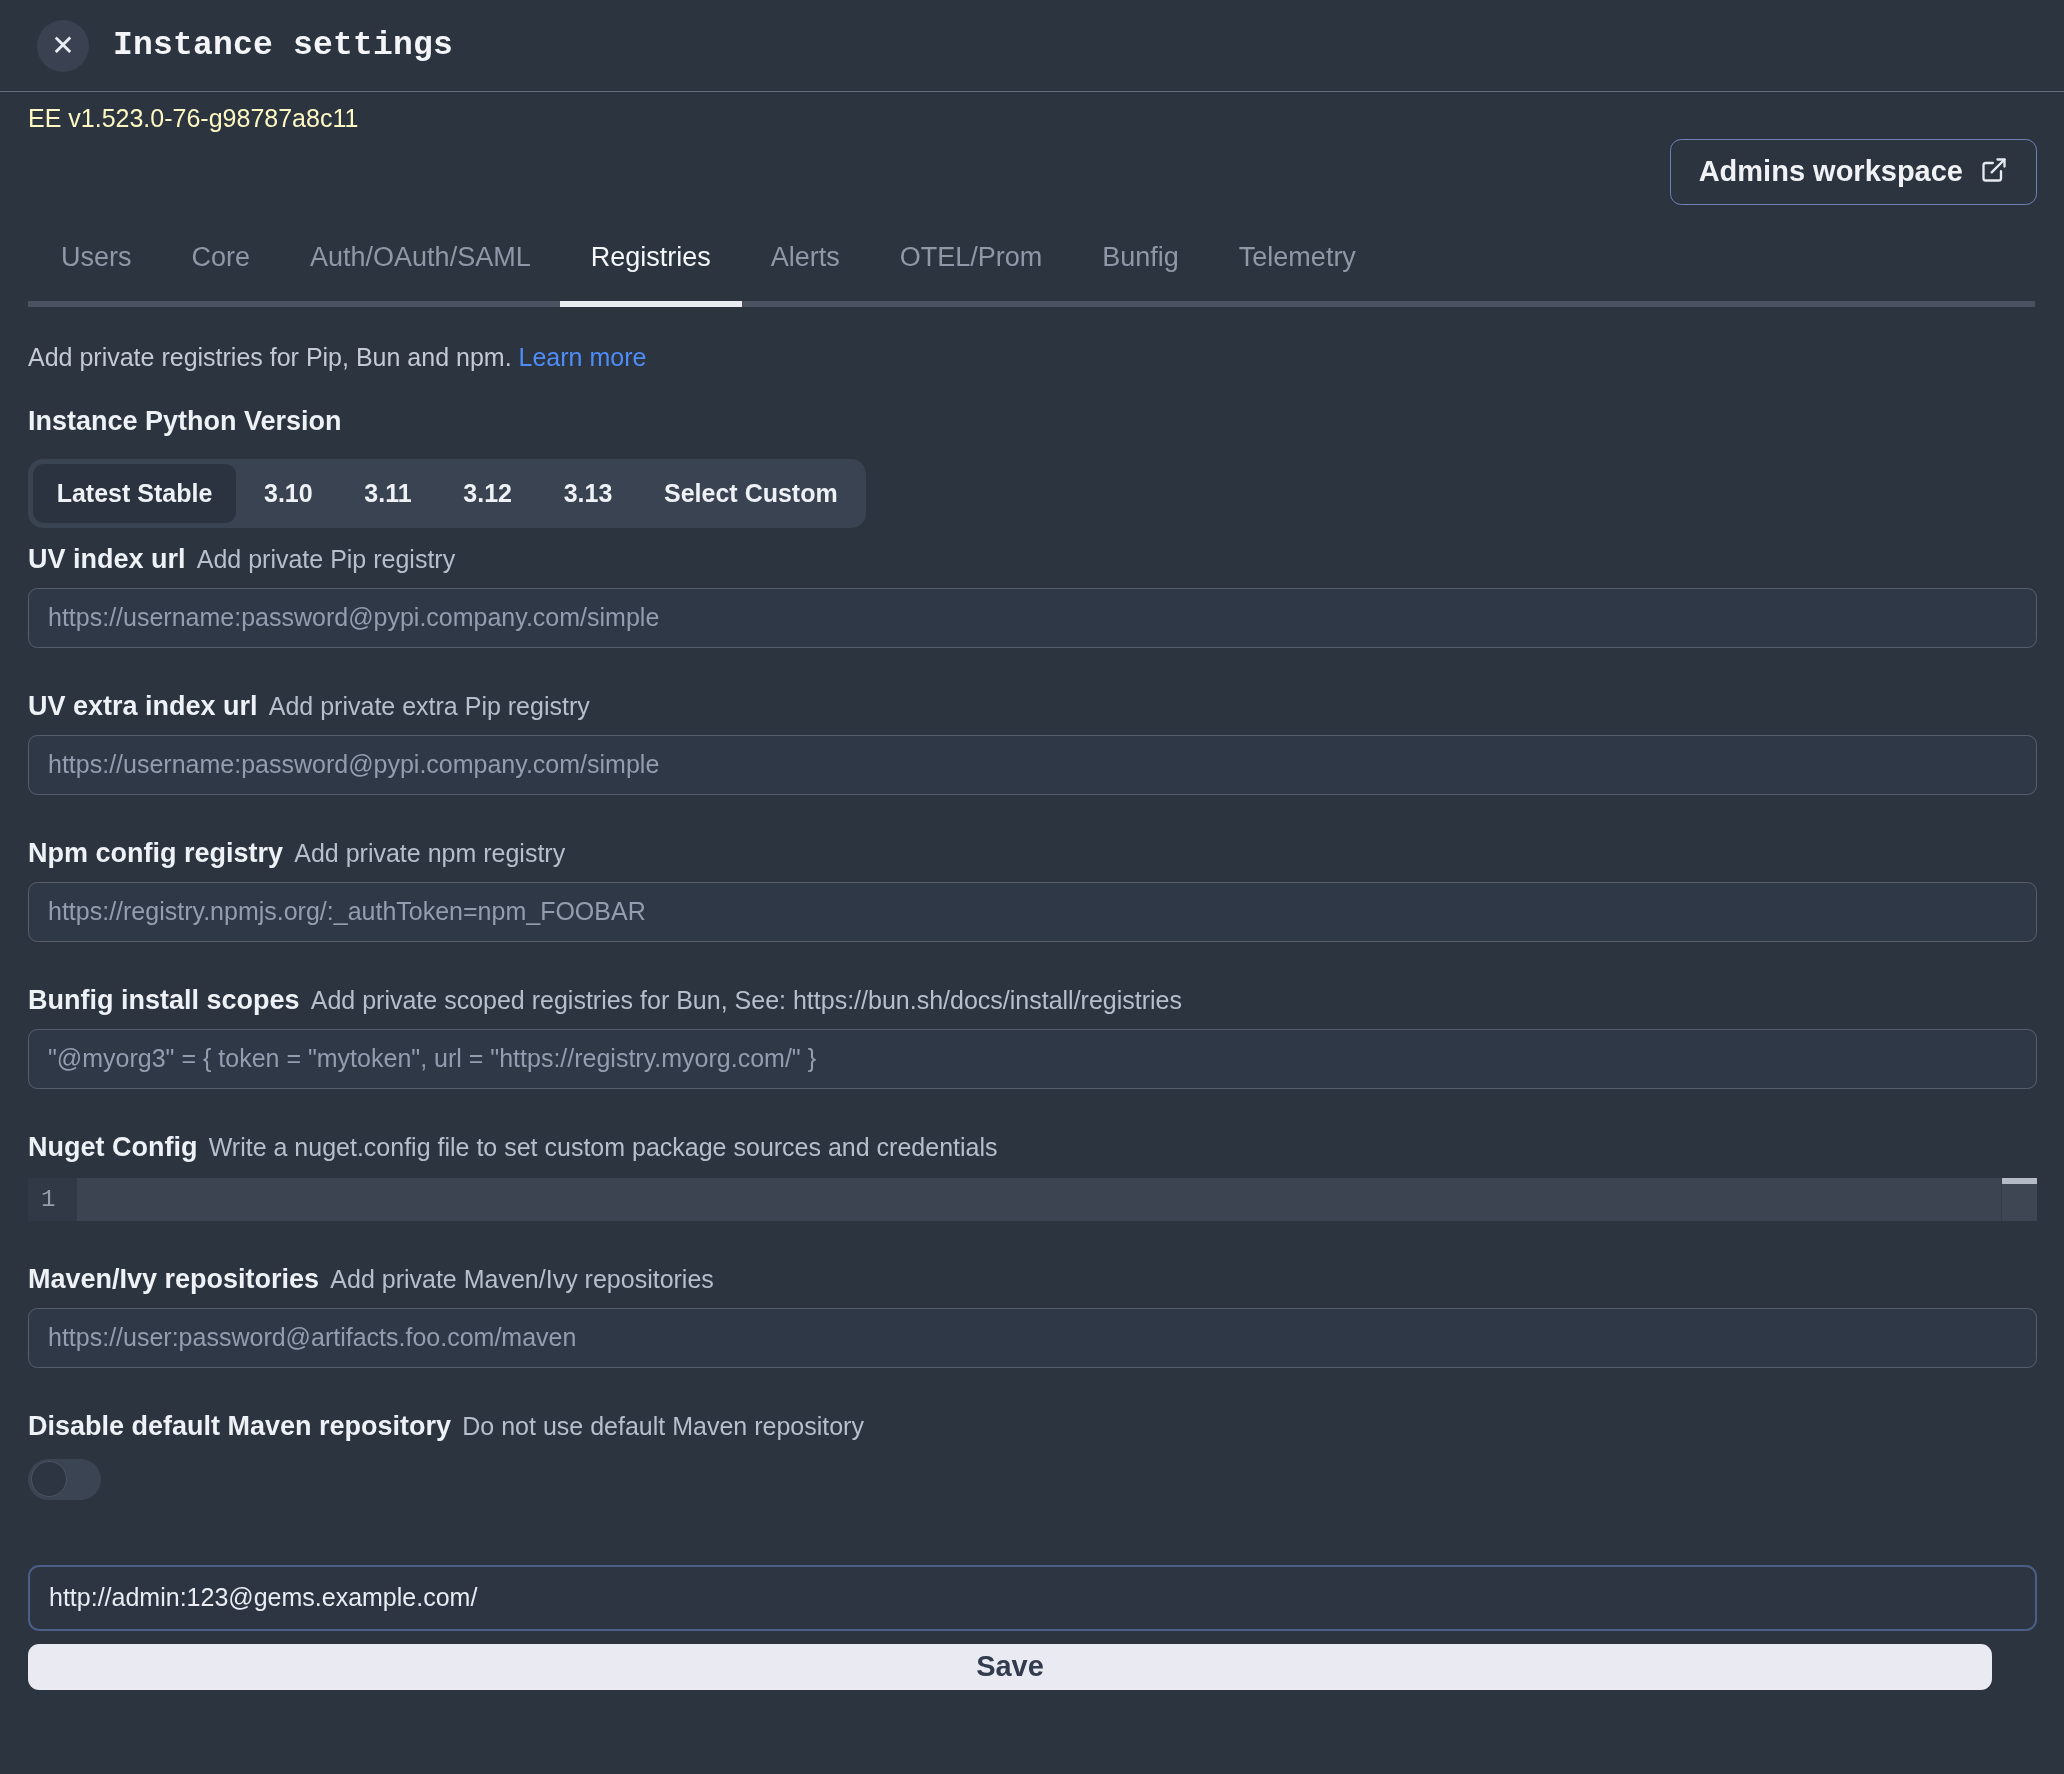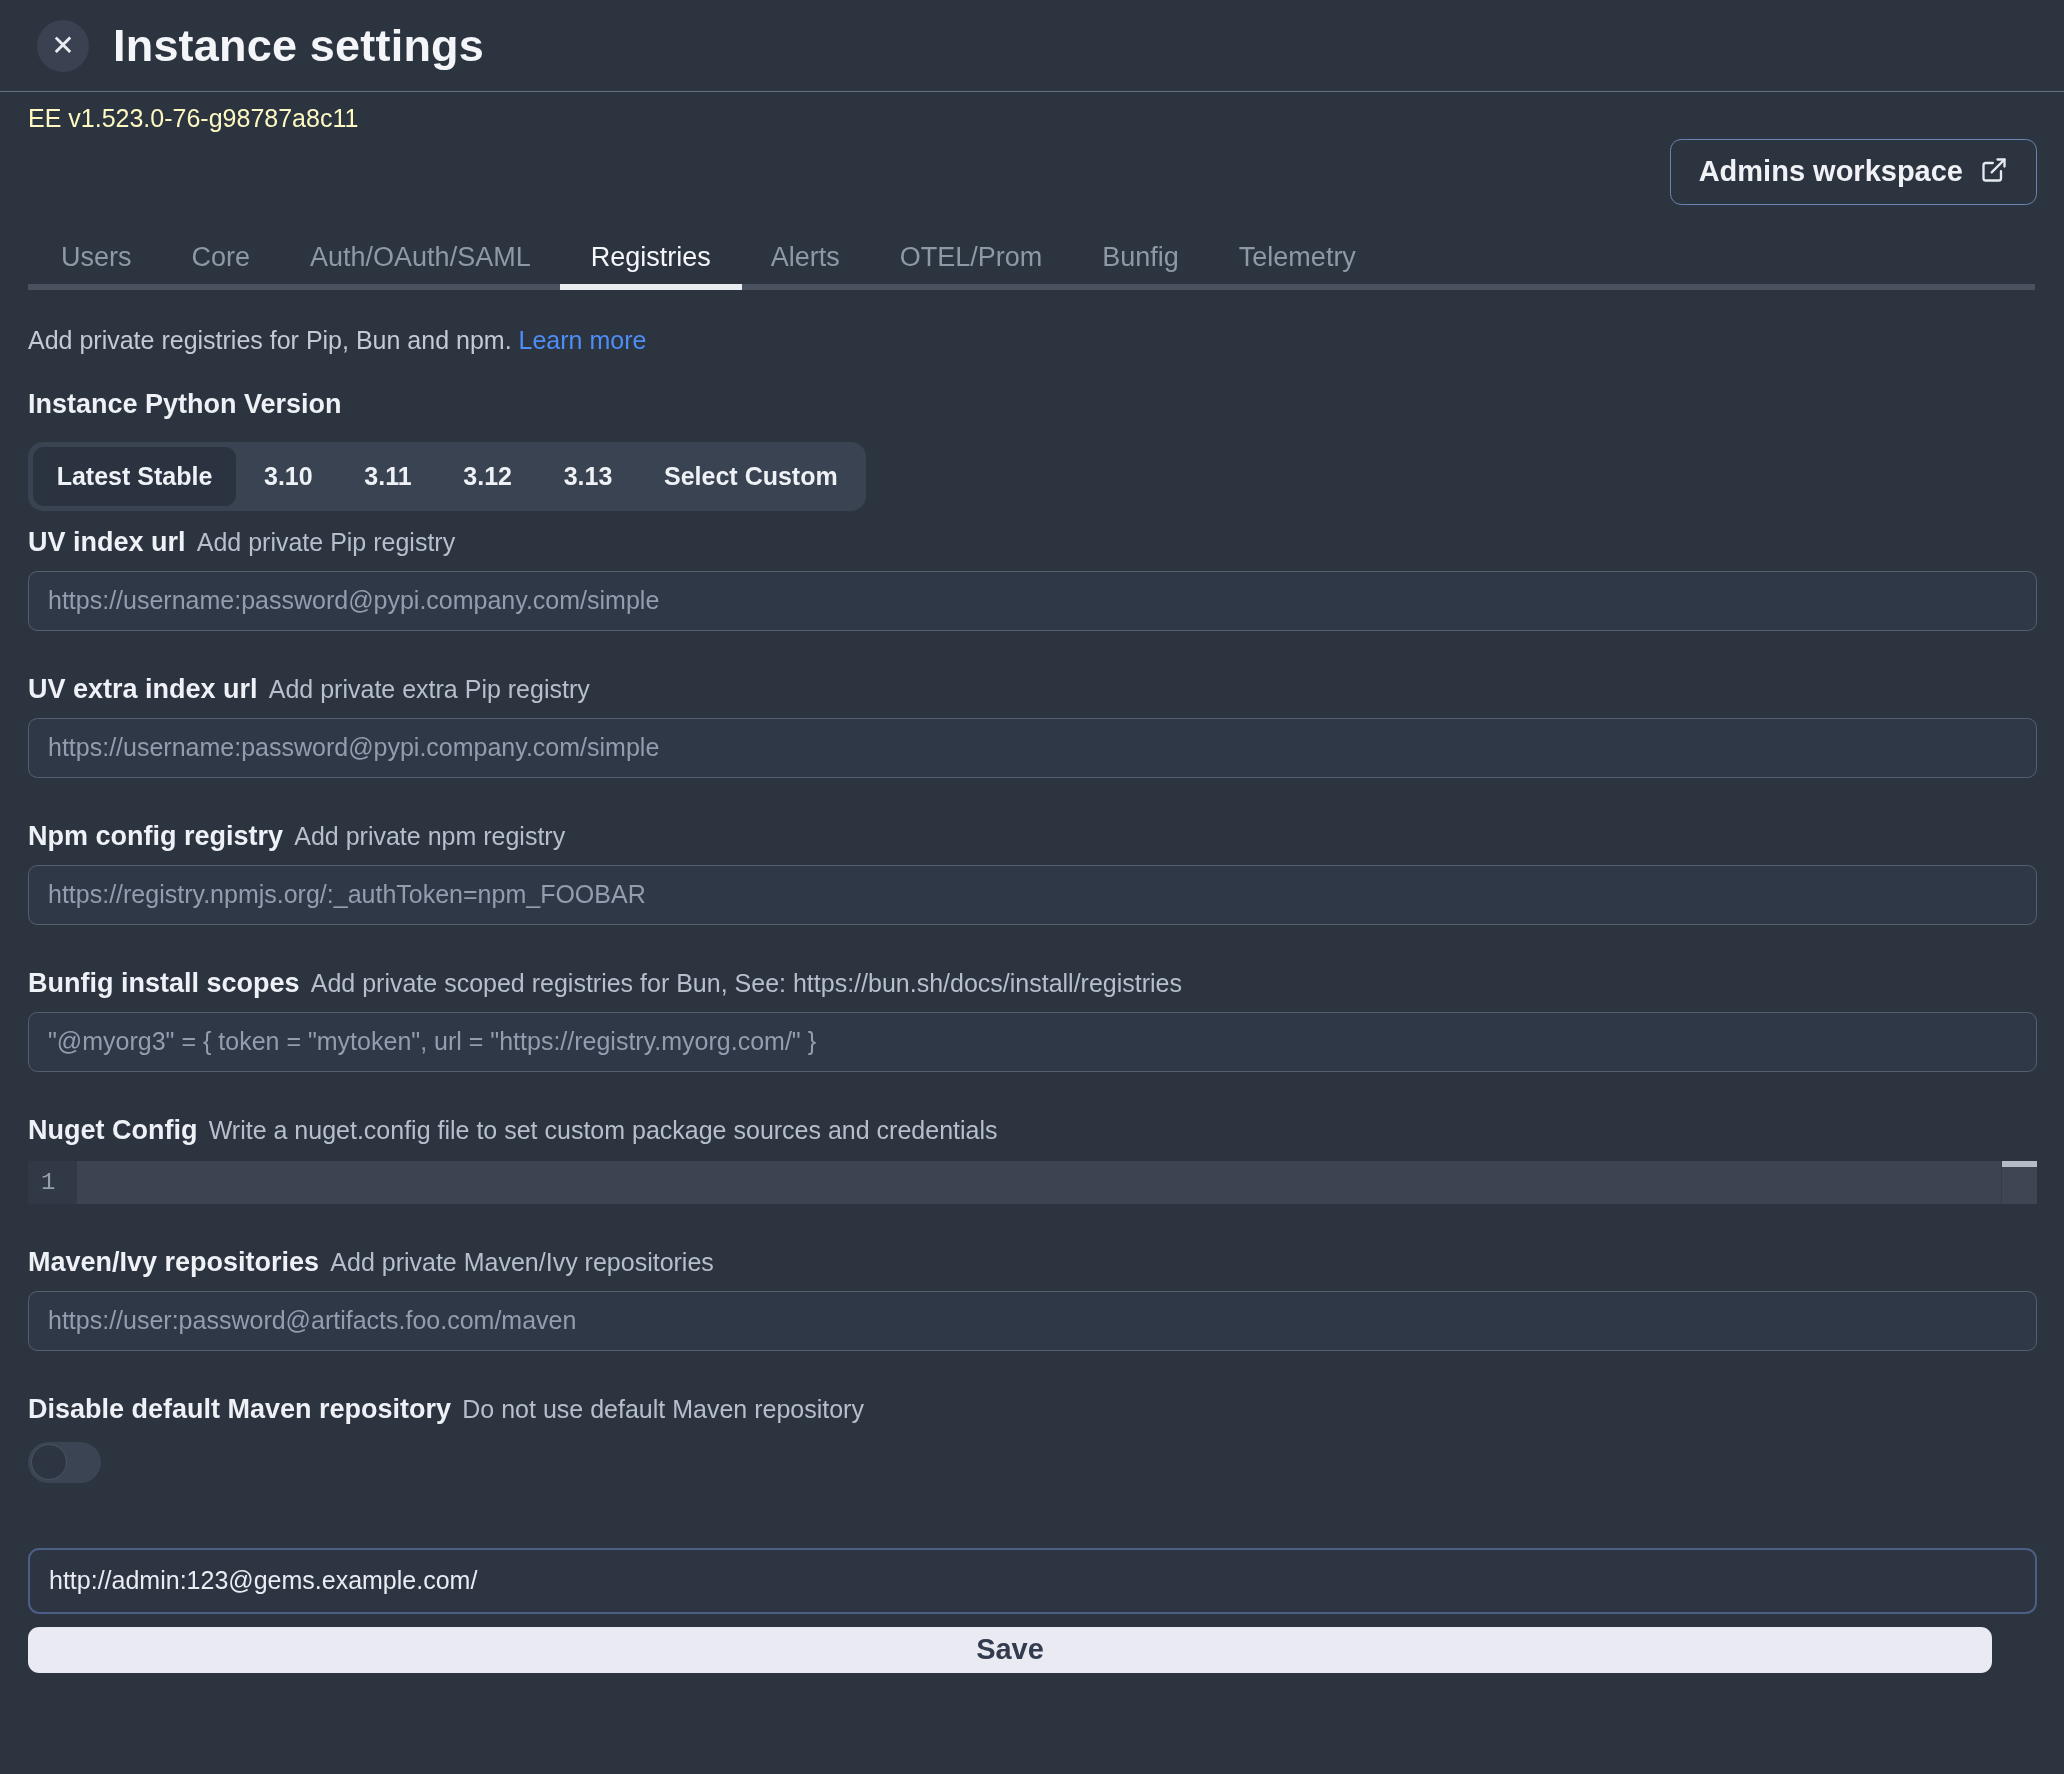--- a/index.html
+++ b/index.html
@@ -18,21 +18,21 @@
     border-bottom: 0.9px solid #646e7e;
     display: flex; align-items: center; gap: 24px;
     padding-left: 37px; z-index: 10;
   }
   .close-btn {
     width: 52px; height: 52px; border-radius: 50%;
     background: #3a4150; color: #e9ecf1;
     display: flex; align-items: center; justify-content: center;
     font-size: 28px; cursor: pointer; flex: 0 0 auto;
   }
-  .modal-title { font-size: 45px; font-weight: bold; color: #f3f5f8; letter-spacing: 0.2px; }
+  .modal-title { font-size: 33px; font-weight: bold; color: #f3f5f8; letter-spacing: 0.2px; font-family: Liberation Mono, monospace; }
 
   .content { position: absolute; top: 92px; left: 0; right: 0; padding: 0 28px; }
 
   
   .clipped-name { height: 8.4px; overflow: hidden; margin-left: 43px; }
   .clipped-name span {
     display: block; margin-top: -24px;
     font-size: 27px; font-weight: bold; color: #aab2c0; letter-spacing: 0.9px;
   }
   .version-text { margin-top: 3.7px; font-size: 25px; color: #fef9c3; }
@@ -48,21 +48,21 @@
   .workspace-btn svg { width: 28px; height: 28px; stroke: #e6eaf0; }
 
   
   .tabbar { position: relative; margin-top: 37px; }
   .tabbar::after {
     content: ""; position: absolute; left: 0; right: 1.9px; bottom: 0;
     height: 5.6px; background: #4a5260; z-index: 0;
   }
   .tabs { display: flex; gap: 60px; margin-left: 33px; }
   .tab {
-    position: relative; z-index: 1; padding-bottom: 17px;
+    position: relative; z-index: 1; padding-bottom: 34px;
     font-size: 27px; color: #8f98a7; cursor: pointer; white-space: nowrap;
   }
   .tab.active { color: #f4f6f9; font-weight: 500; }
   .tab.active::after {
     content: ""; position: absolute; left: -31px; right: -31px; bottom: 0;
     height: 5.6px; background: #e9ecf1; z-index: 2;
   }
 
   
   .intro { margin-top: 36px; font-size: 25px; color: #c3cad5; }

